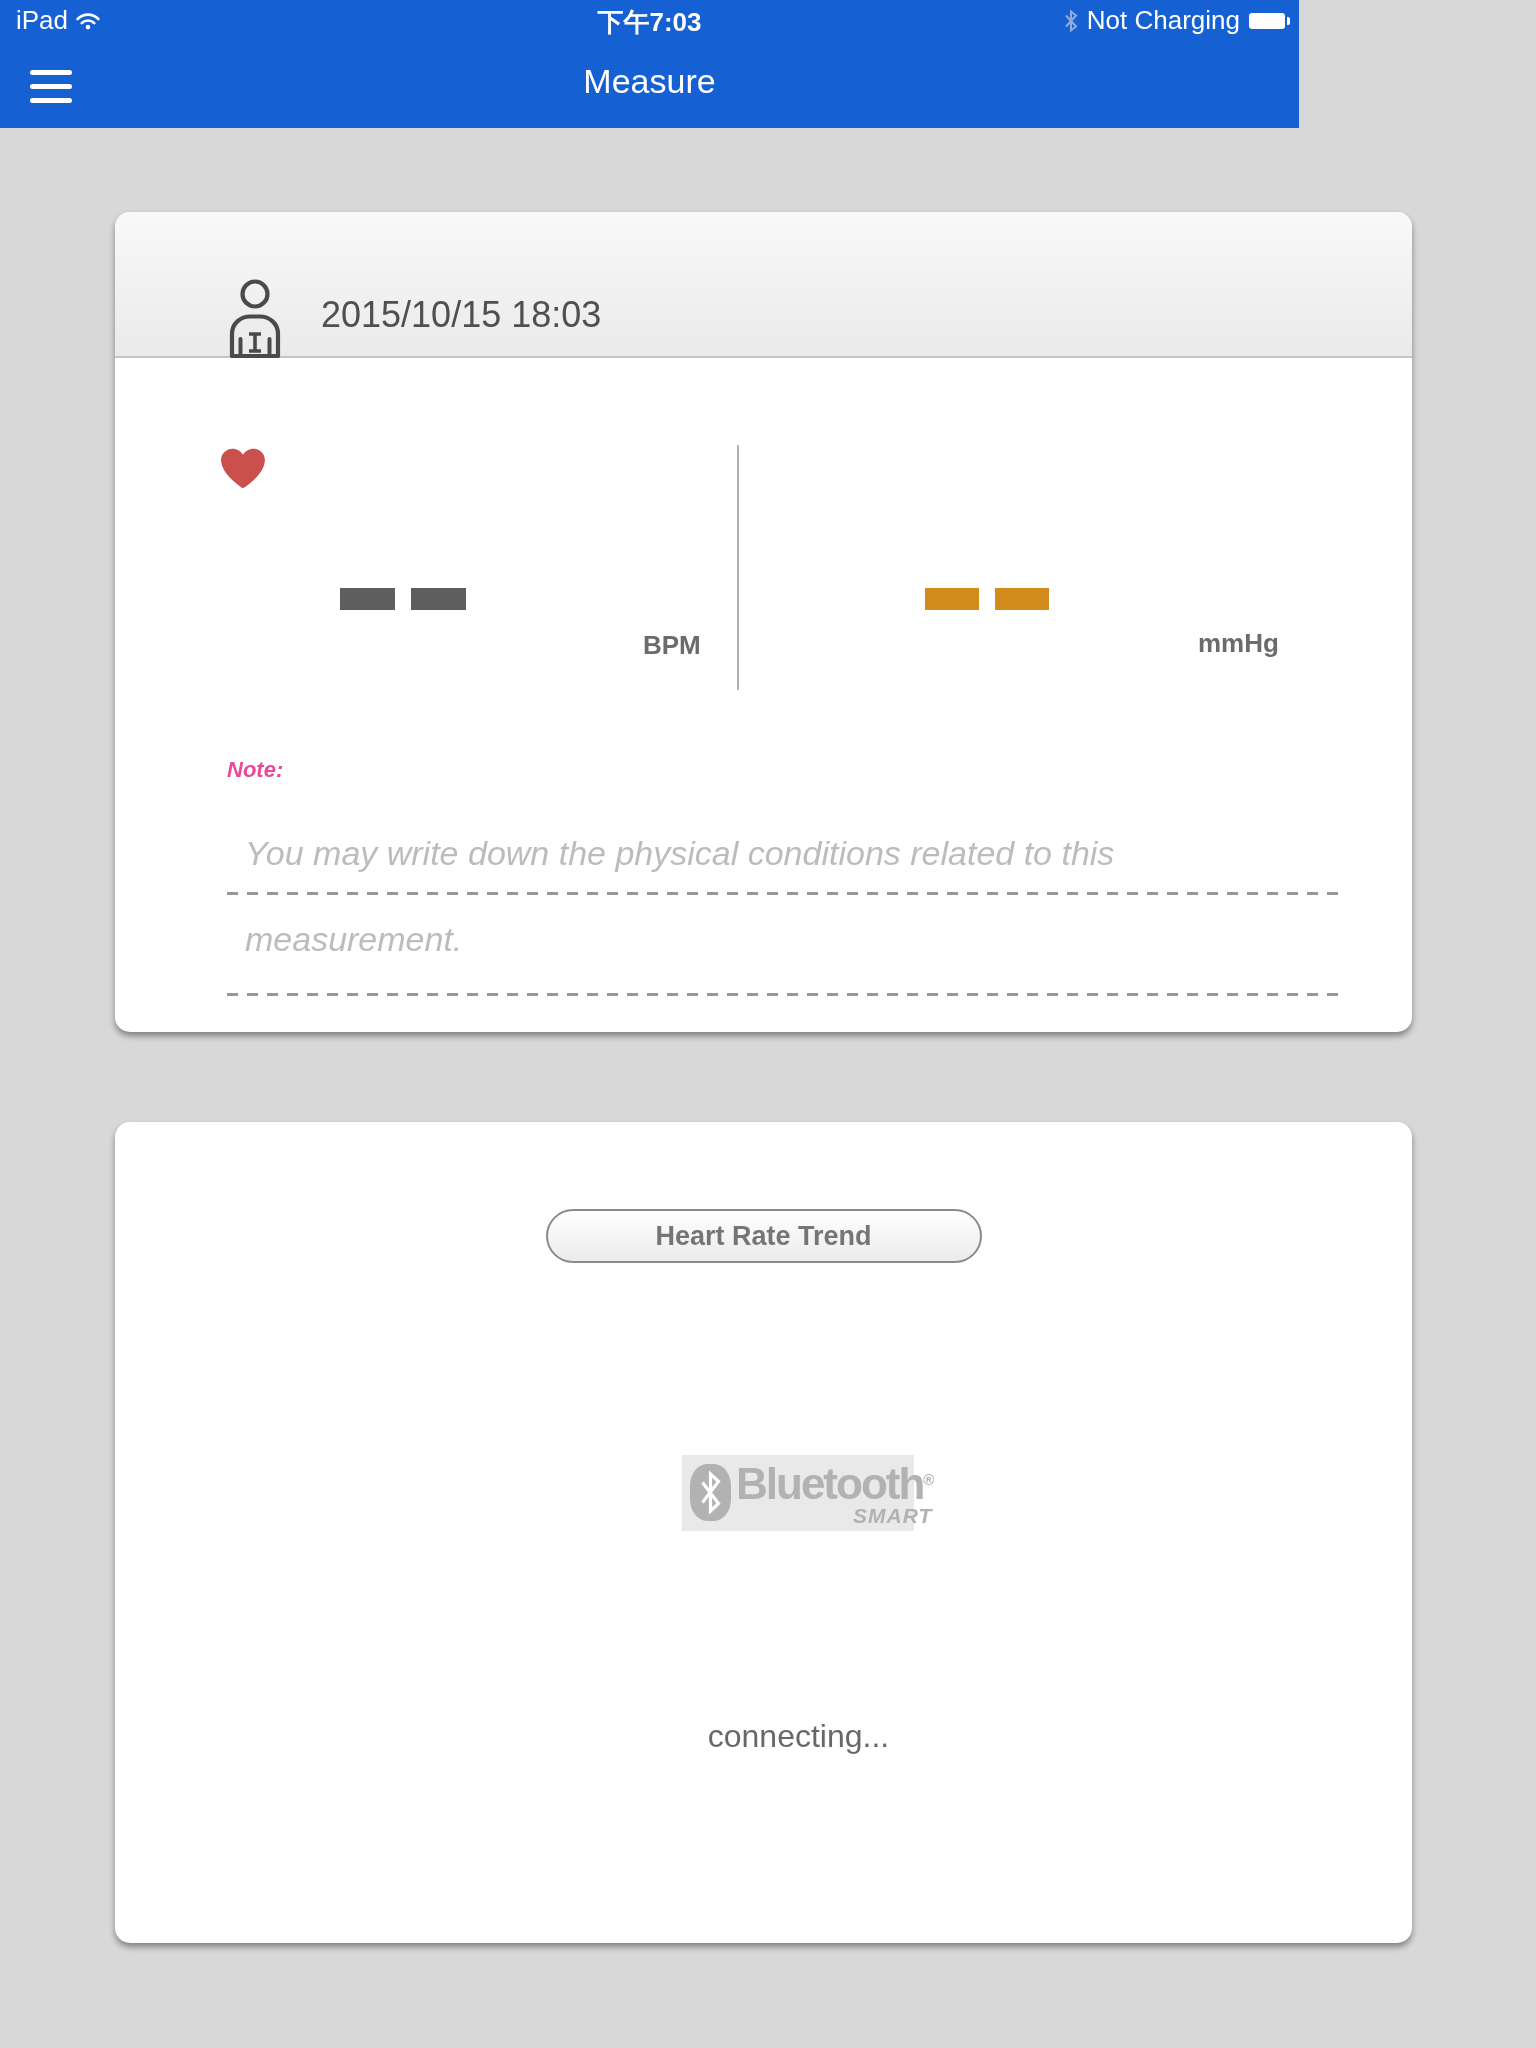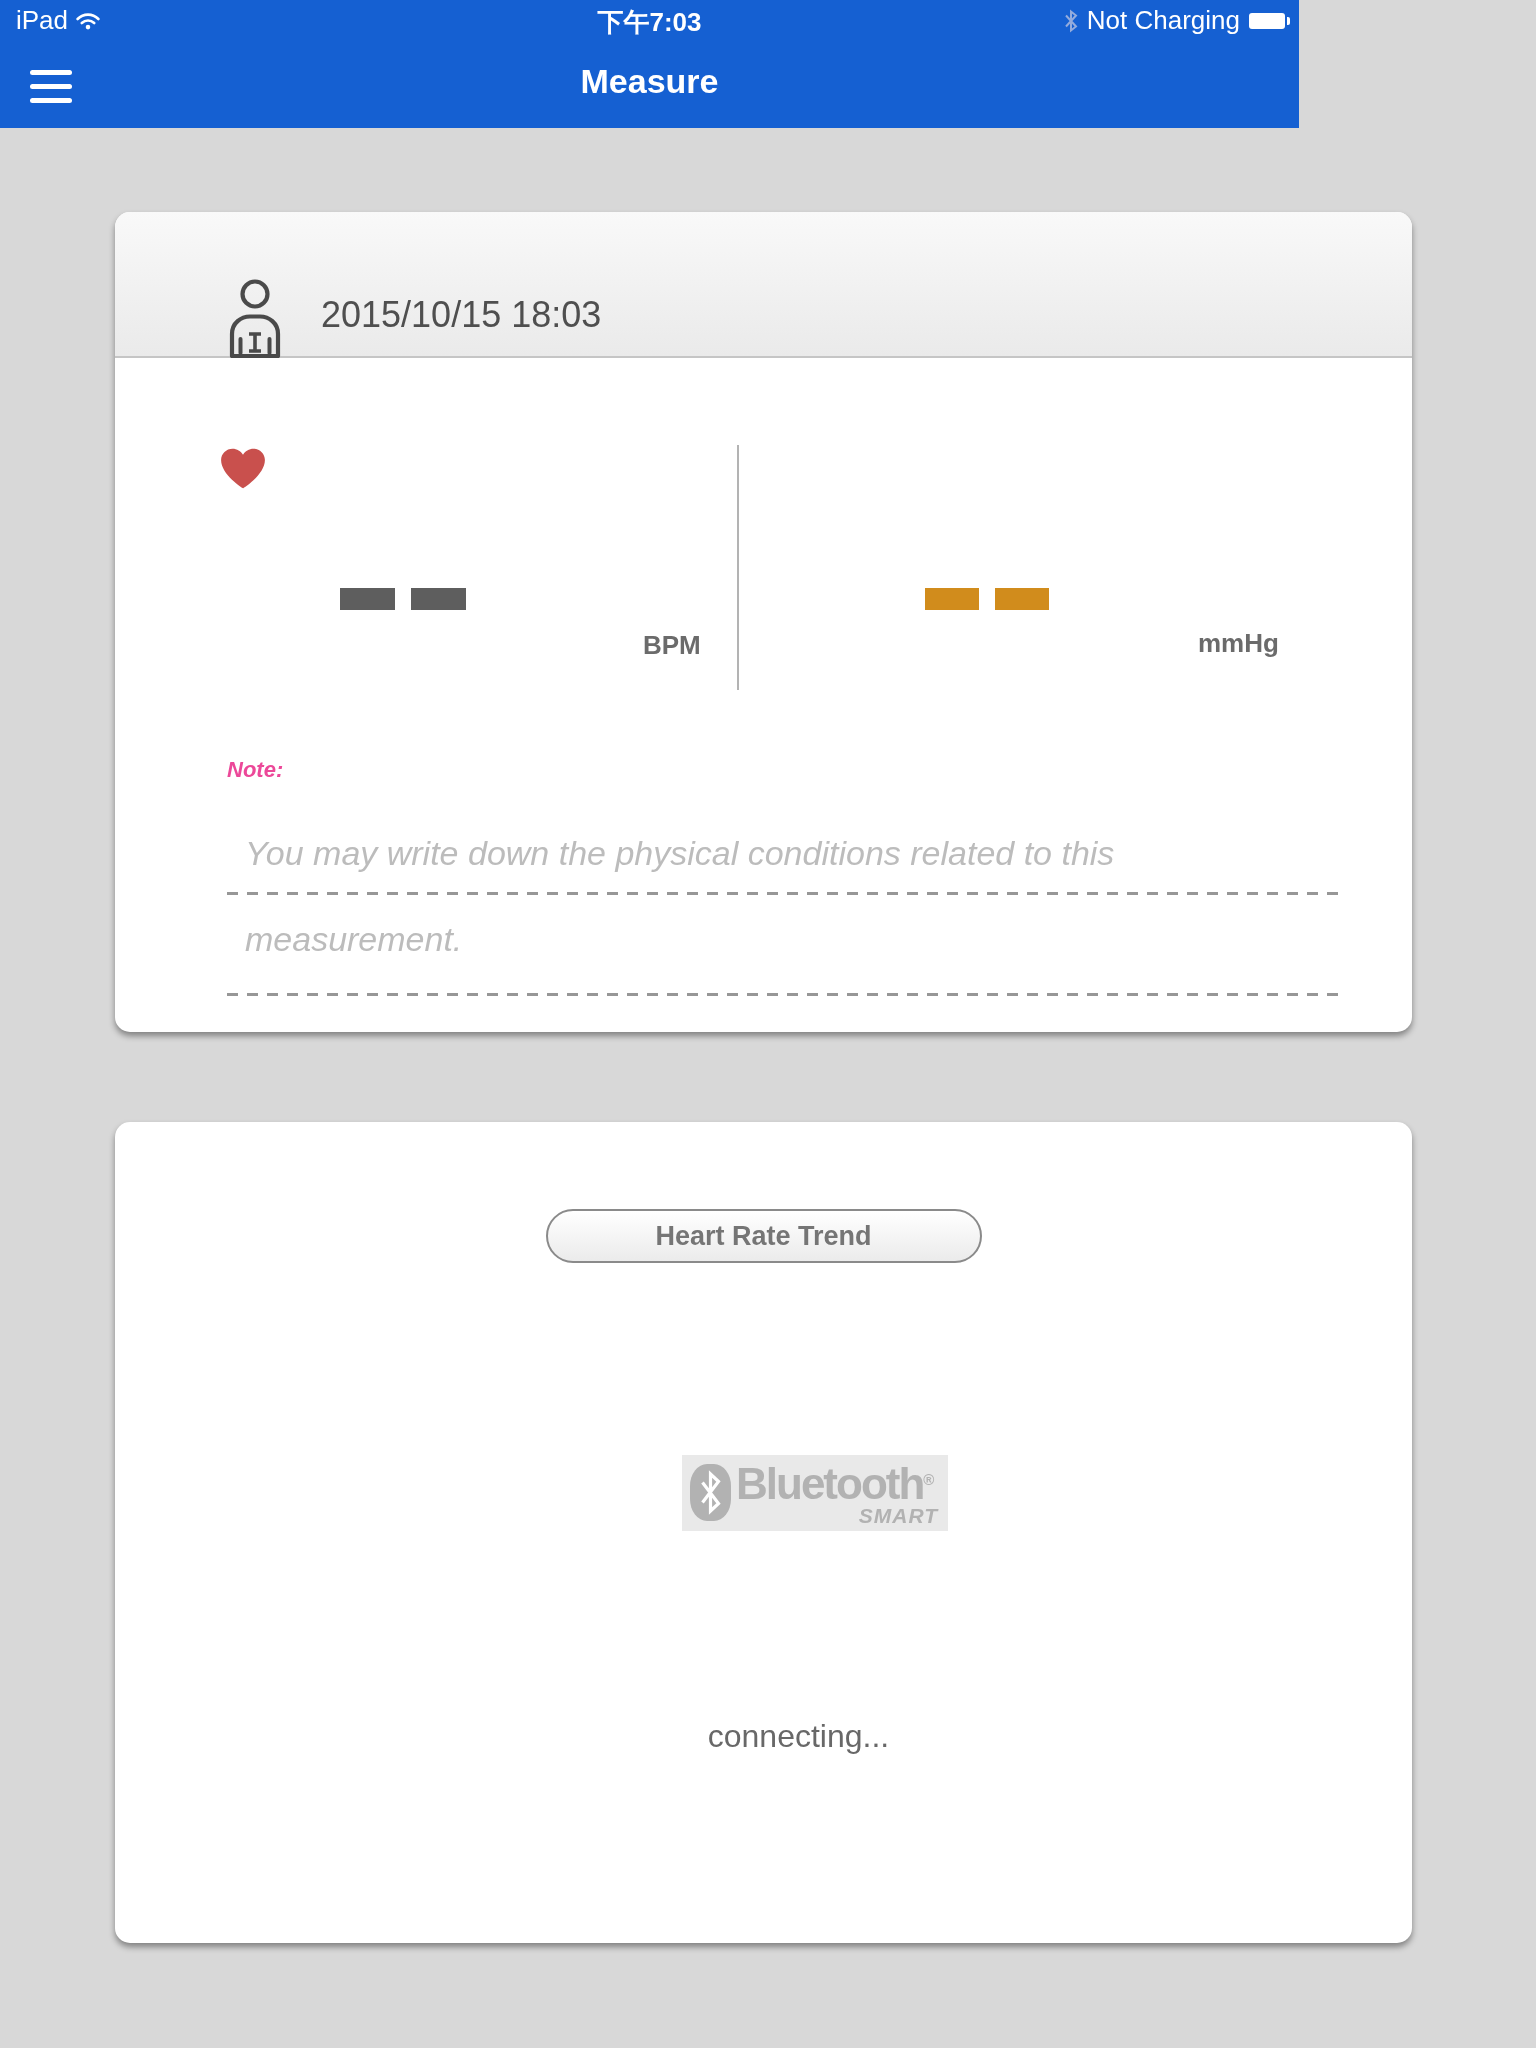--- a/index.html
+++ b/index.html
@@ -16,21 +16,21 @@
     background:#1560d2; color:#fff;
   }
   .status-row { position:absolute; left:0; top:0; width:100%; height:36px; }
   .status-left { position:absolute; left:16px; top:5px; display:flex; align-items:center; gap:8px; font-size:26px; }
   .status-time { position:absolute; left:0; top:5px; width:100%; text-align:center; font-size:26px; font-weight:600; }
   .status-right { position:absolute; right:14px; top:5px; display:flex; align-items:center; gap:9px; font-size:26px; }
   .battery { width:36px; height:16px; background:#fff; border-radius:3px; position:relative; }
   .battery::after { content:""; position:absolute; right:-5px; top:4px; width:3px; height:8px; background:#fff; border-radius:0 2px 2px 0; }
   .hamburger { position:absolute; left:30px; top:70px; width:42px; height:34px; cursor:pointer; }
   .hamburger span { display:block; width:42px; height:5px; background:#fff; border-radius:3px; margin-bottom:9px; }
-  .nav-title { position:absolute; left:0; top:62px; width:100%; text-align:center; font-size:34px; font-weight:bold; color:#fff; }
+  .nav-title { position:absolute; left:0; top:62px; width:100%; text-align:center; font-size:34px; font-weight:normal; color:#fff; }
 
   
   .card {
     position:absolute; left:115px; width:1297px; background:#fff;
     border-radius:15px; box-shadow:0 4px 6px rgba(0,0,0,0.4);
   }
   .card-1 { top:212px; height:820px; }
   .card-2 { top:1122px; height:821px; }
 
   
@@ -67,21 +67,21 @@
   
   .trend-btn {
     position:absolute; left:50%; transform:translateX(-50%); top:87px;
     width:436px; height:54px; border:2px solid #8a8a8a; border-radius:34px;
     background:linear-gradient(#ffffff,#ebebeb);
     font-size:27px; font-weight:bold; color:#757575;
     display:flex; align-items:center; justify-content:center;
     font-family:"Liberation Sans","DejaVu Sans",sans-serif; cursor:pointer;
   }
   .bt-logo {
-    position:absolute; left:567px; top:333px; width:266px; height:76px;
+    position:absolute; left:567px; top:333px; width:232px; height:76px;
     background:#e9e9e9; display:flex; align-items:flex-start; padding:9px 8px 0 8px;
   }
   .bt-oval { width:41px; height:57px; flex:0 0 auto; }
   .bt-texts { position:relative; margin-left:5px; flex:1; }
   .bt-word { font-size:44px; font-weight:bold; color:#b2b2b2; letter-spacing:-2px; line-height:40px; }
   .bt-reg { font-size:15px; font-weight:bold; color:#b2b2b2; vertical-align:top; position:relative; top:-4px; letter-spacing:0; }
   .bt-smart { position:absolute; right:2px; top:40px; font-size:21px; font-weight:bold; font-style:italic; color:#b2b2b2; letter-spacing:1px; }
   .connecting { position:absolute; left:70px; right:0; top:596px; text-align:center; font-size:32px; color:#686868; }
 </style>
 </head>

